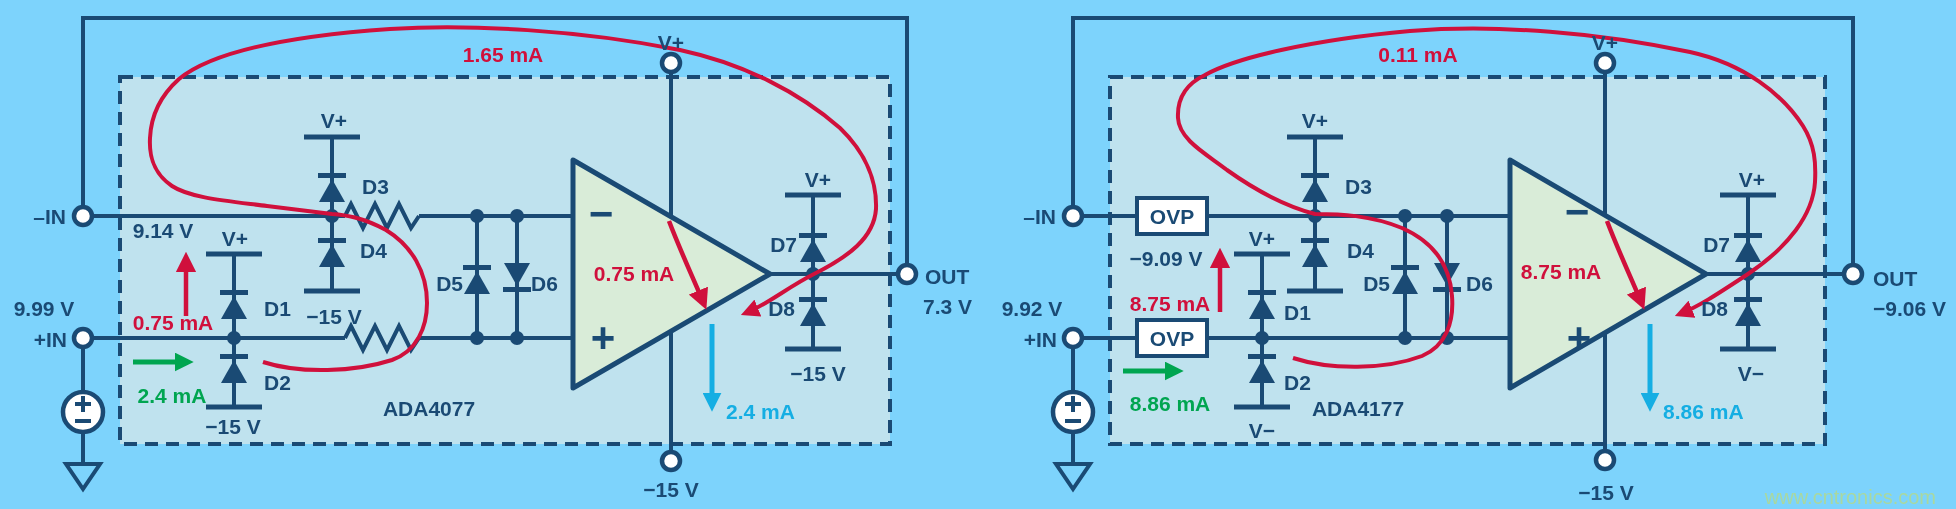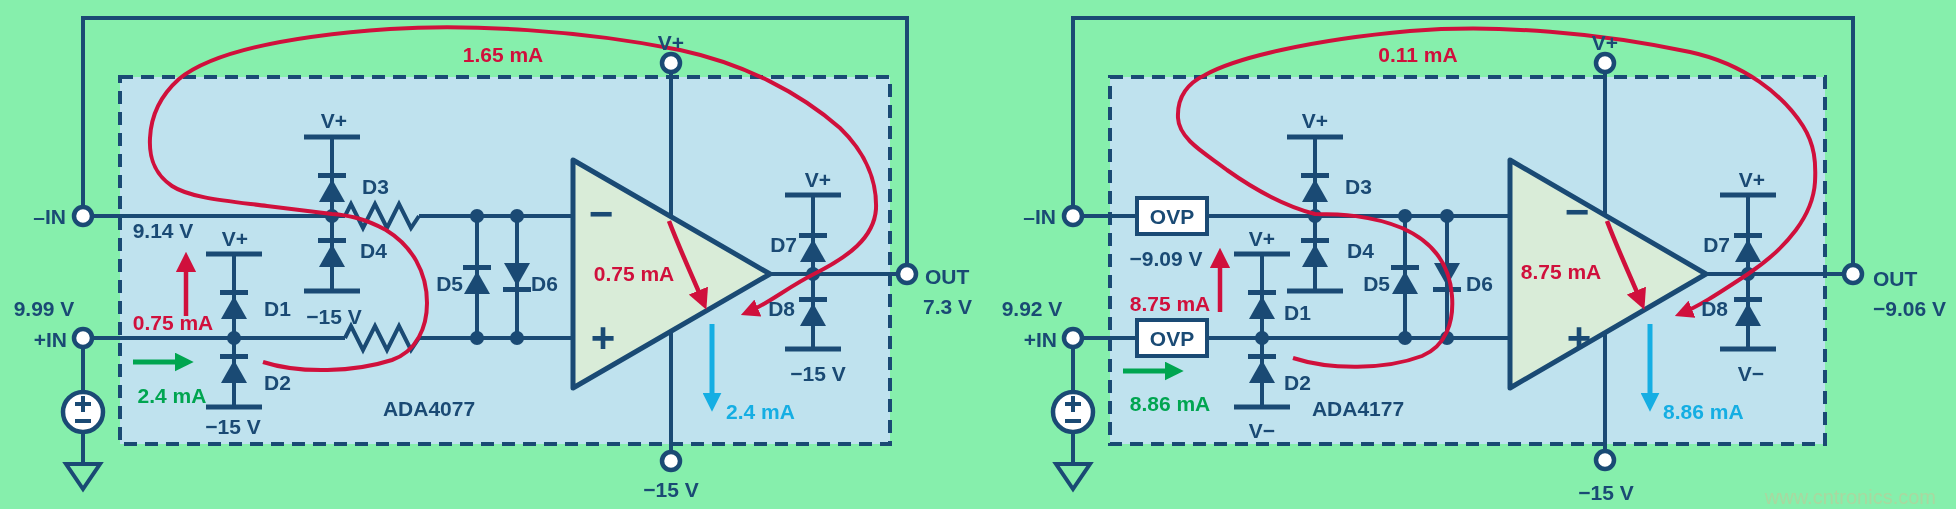--- a/index.html
+++ b/index.html
@@ -1,16 +1,16 @@
 <!DOCTYPE html>
 <html><head>
 <meta charset="utf-8">
 <style>
   html,body{margin:0;padding:0;background:#fff}
-  .fig{width:1956px;height:509px;position:relative;background:#86efac}
+  .fig{width:1956px;height:509px;position:relative;background:#7dd3fc}
   svg{display:block}
   .w{stroke:#1a4a74;stroke-width:4;fill:none}
   .bar{stroke:#1a4a74;stroke-width:5;fill:none}
   .nd{fill:#1a4a74}
   .term{fill:#fff;stroke:#1a4a74;stroke-width:4.5}
   .box{fill:#bfe2ee;stroke:#1a4a74;stroke-width:4;stroke-dasharray:13 8}
   .amp{fill:#d9ecd8;stroke:#1a4a74;stroke-width:5;stroke-linejoin:round}
   .ovp{fill:#fff;stroke:#1a4a74;stroke-width:4}
   .dio{fill:#1a4a74}
   .red{stroke:#d0103c;stroke-width:4;fill:none}

